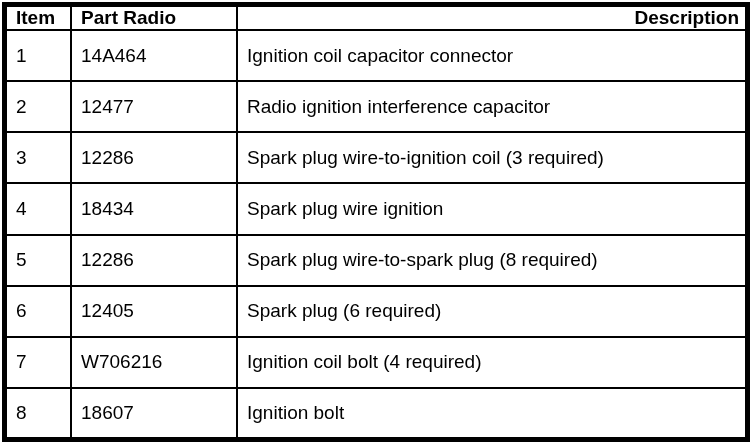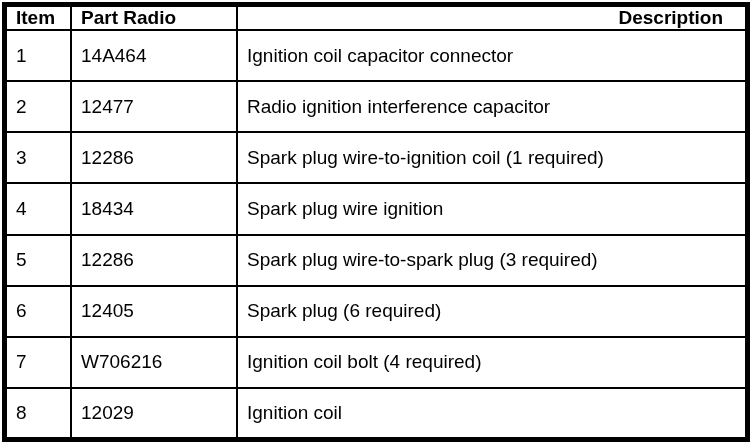--- a/index.html
+++ b/index.html
@@ -27,21 +27,21 @@
   }
   table.parts-table {
     border-collapse: collapse;
     table-layout: fixed;
     width: 100%;
     height: 100%;
   }
   table.parts-table th,
   table.parts-table td {
     border: 2px solid #000000;
-    padding: 0 22px 0 9px;
+    padding: 0 6px 0 9px;
     font-size: 19px;
     color: #000000;
     white-space: nowrap;
     overflow: hidden;
     vertical-align: middle;
     background: #ffffff;
   }
   table.parts-table th {
     font-weight: bold;
     text-align: left;
@@ -83,43 +83,43 @@
             <td>Ignition coil capacitor connector</td>
           </tr>
           <tr>
             <td>2</td>
             <td>12477</td>
             <td>Radio ignition interference capacitor</td>
           </tr>
           <tr>
             <td>3</td>
             <td>12286</td>
-            <td>Spark plug wire-to-ignition coil (1 required)</td>
+            <td>Spark plug wire-to-ignition coil (3 required)</td>
           </tr>
           <tr>
             <td>4</td>
             <td>18434</td>
             <td>Spark plug wire ignition</td>
           </tr>
           <tr>
             <td>5</td>
             <td>12286</td>
-            <td>Spark plug wire-to-spark plug (3 required)</td>
+            <td>Spark plug wire-to-spark plug (8 required)</td>
           </tr>
           <tr>
             <td>6</td>
             <td>12405</td>
             <td>Spark plug (6 required)</td>
           </tr>
           <tr>
             <td>7</td>
             <td>W706216</td>
             <td>Ignition coil bolt (4 required)</td>
           </tr>
           <tr>
             <td>8</td>
-            <td>12029</td>
-            <td>Ignition coil</td>
+            <td>18607</td>
+            <td>Ignition bolt</td>
           </tr>
         </tbody>
     </table>
   </div>
 </div>
 
 </body></html>

